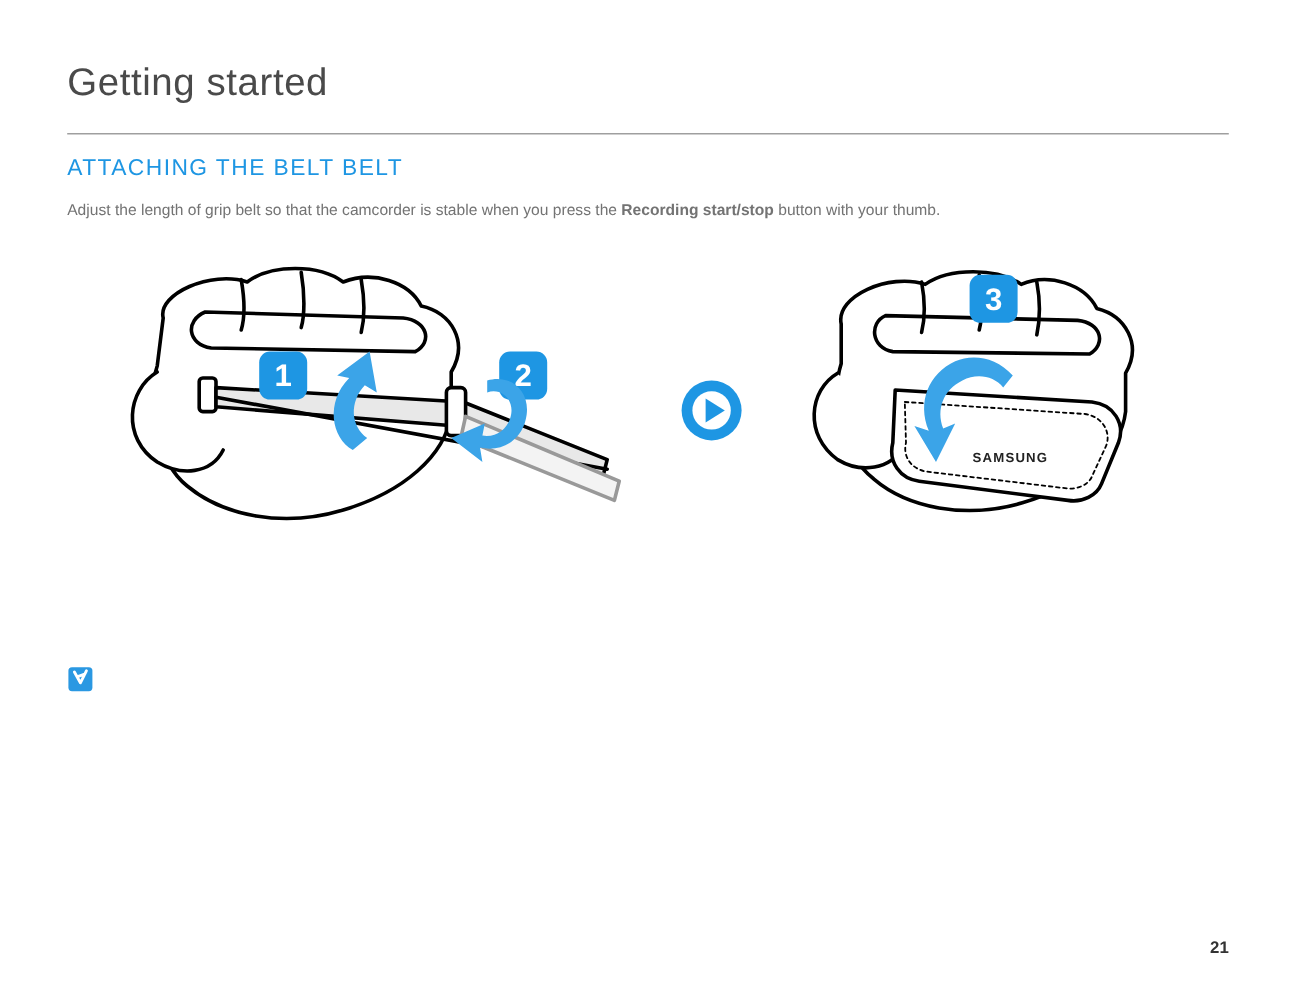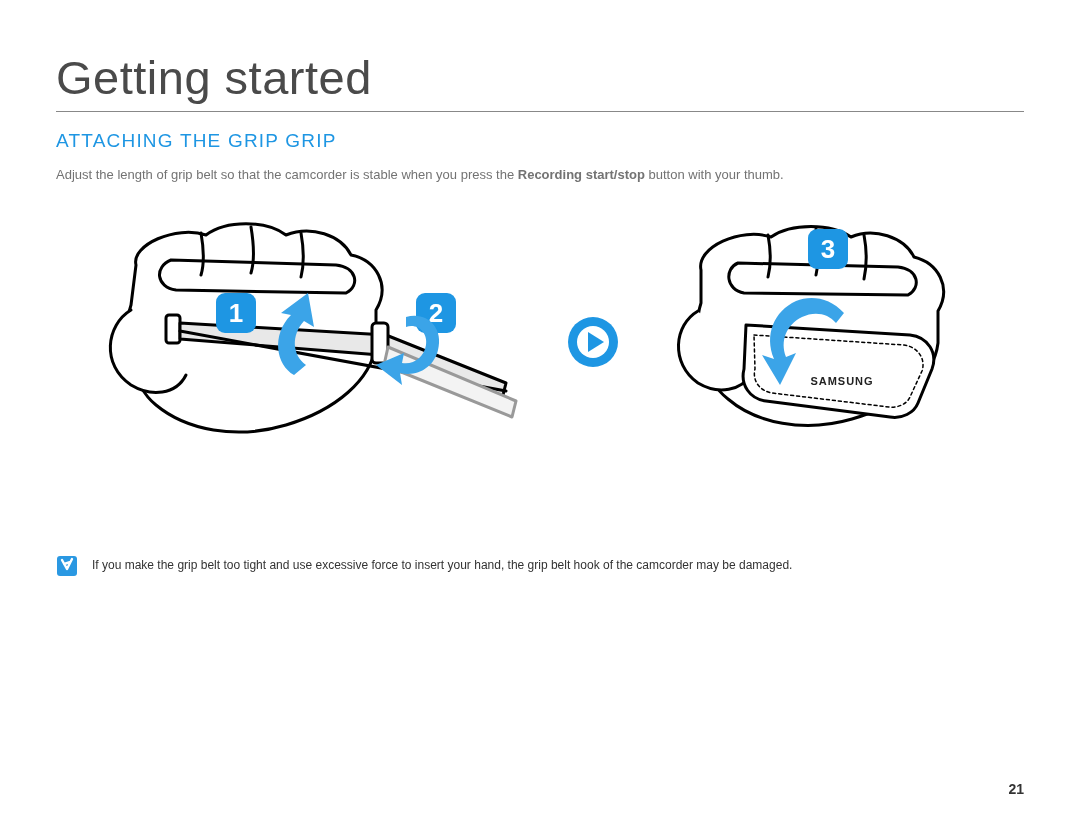--- a/index.html
+++ b/index.html
@@ -5,25 +5,25 @@
     * { margin: 0; padding: 0; box-sizing: border-box; }
     body {
       font-family: Arial, Helvetica, sans-serif;
       width: 1080px;
       height: 825px;
       background: #fff;
       position: relative;
       padding: 50px 56px 0 56px;
     }
     .title {
-      font-size: 47px;
+      font-size: 32px;
       font-weight: 300;
       color: #4a4a4a;
       letter-spacing: 0.5px;
-      padding-bottom: 6px;
+      padding-bottom: 24px;
       border-bottom: 1px solid #888;
       margin-bottom: 18px;
     }
     .section-heading {
       font-size: 19px;
       font-weight: 400;
       color: #1e96e3;
       letter-spacing: 1.2px;
       margin-bottom: 14px;
     }
@@ -65,21 +65,21 @@
       font-size: 14px;
       font-weight: 700;
       color: #333;
     }
   </style>
 </head>
 <body>
 
 <h1 class="title">Getting started</h1>
 
-<h2 class="section-heading">ATTACHING THE GRIP GRIP</h2>
+<h2 class="section-heading">ATTACHING THE BELT BELT</h2>
 
 <p class="intro">
   <span>Adjust the length of grip belt so that the camcorder is stable when you press the </span><b>Recording start/stop</b><span> button with your thumb.</span>
 </p>
 
 <div class="figures">
 
   <div class="fig" style="left:20px; top:0;">
     <svg width="460" height="260" viewBox="0 0 460 260">
 
@@ -204,16 +204,15 @@
     </svg>
   </div>
 
 </div>
 
 <div class="note-row">
   <svg class="note-icon" viewBox="0 0 22 22">
     <rect x="1" y="1" width="20" height="20" rx="3" fill="#2a98e2"></rect>
     <path d="M6 5 L11 14 M11 14 L16 4 M14.5 6.8 L8.2 9" stroke="#fff" stroke-width="2.4" stroke-linecap="round" fill="none"></path>
   </svg>
-  <p class="note-text">If you make the grip belt too tight and use excessive force to insert your hand, the grip belt hook of the camcorder may be damaged.</p>
 </div>
 
 <div class="page-number">21</div>
 
 </body></html>

